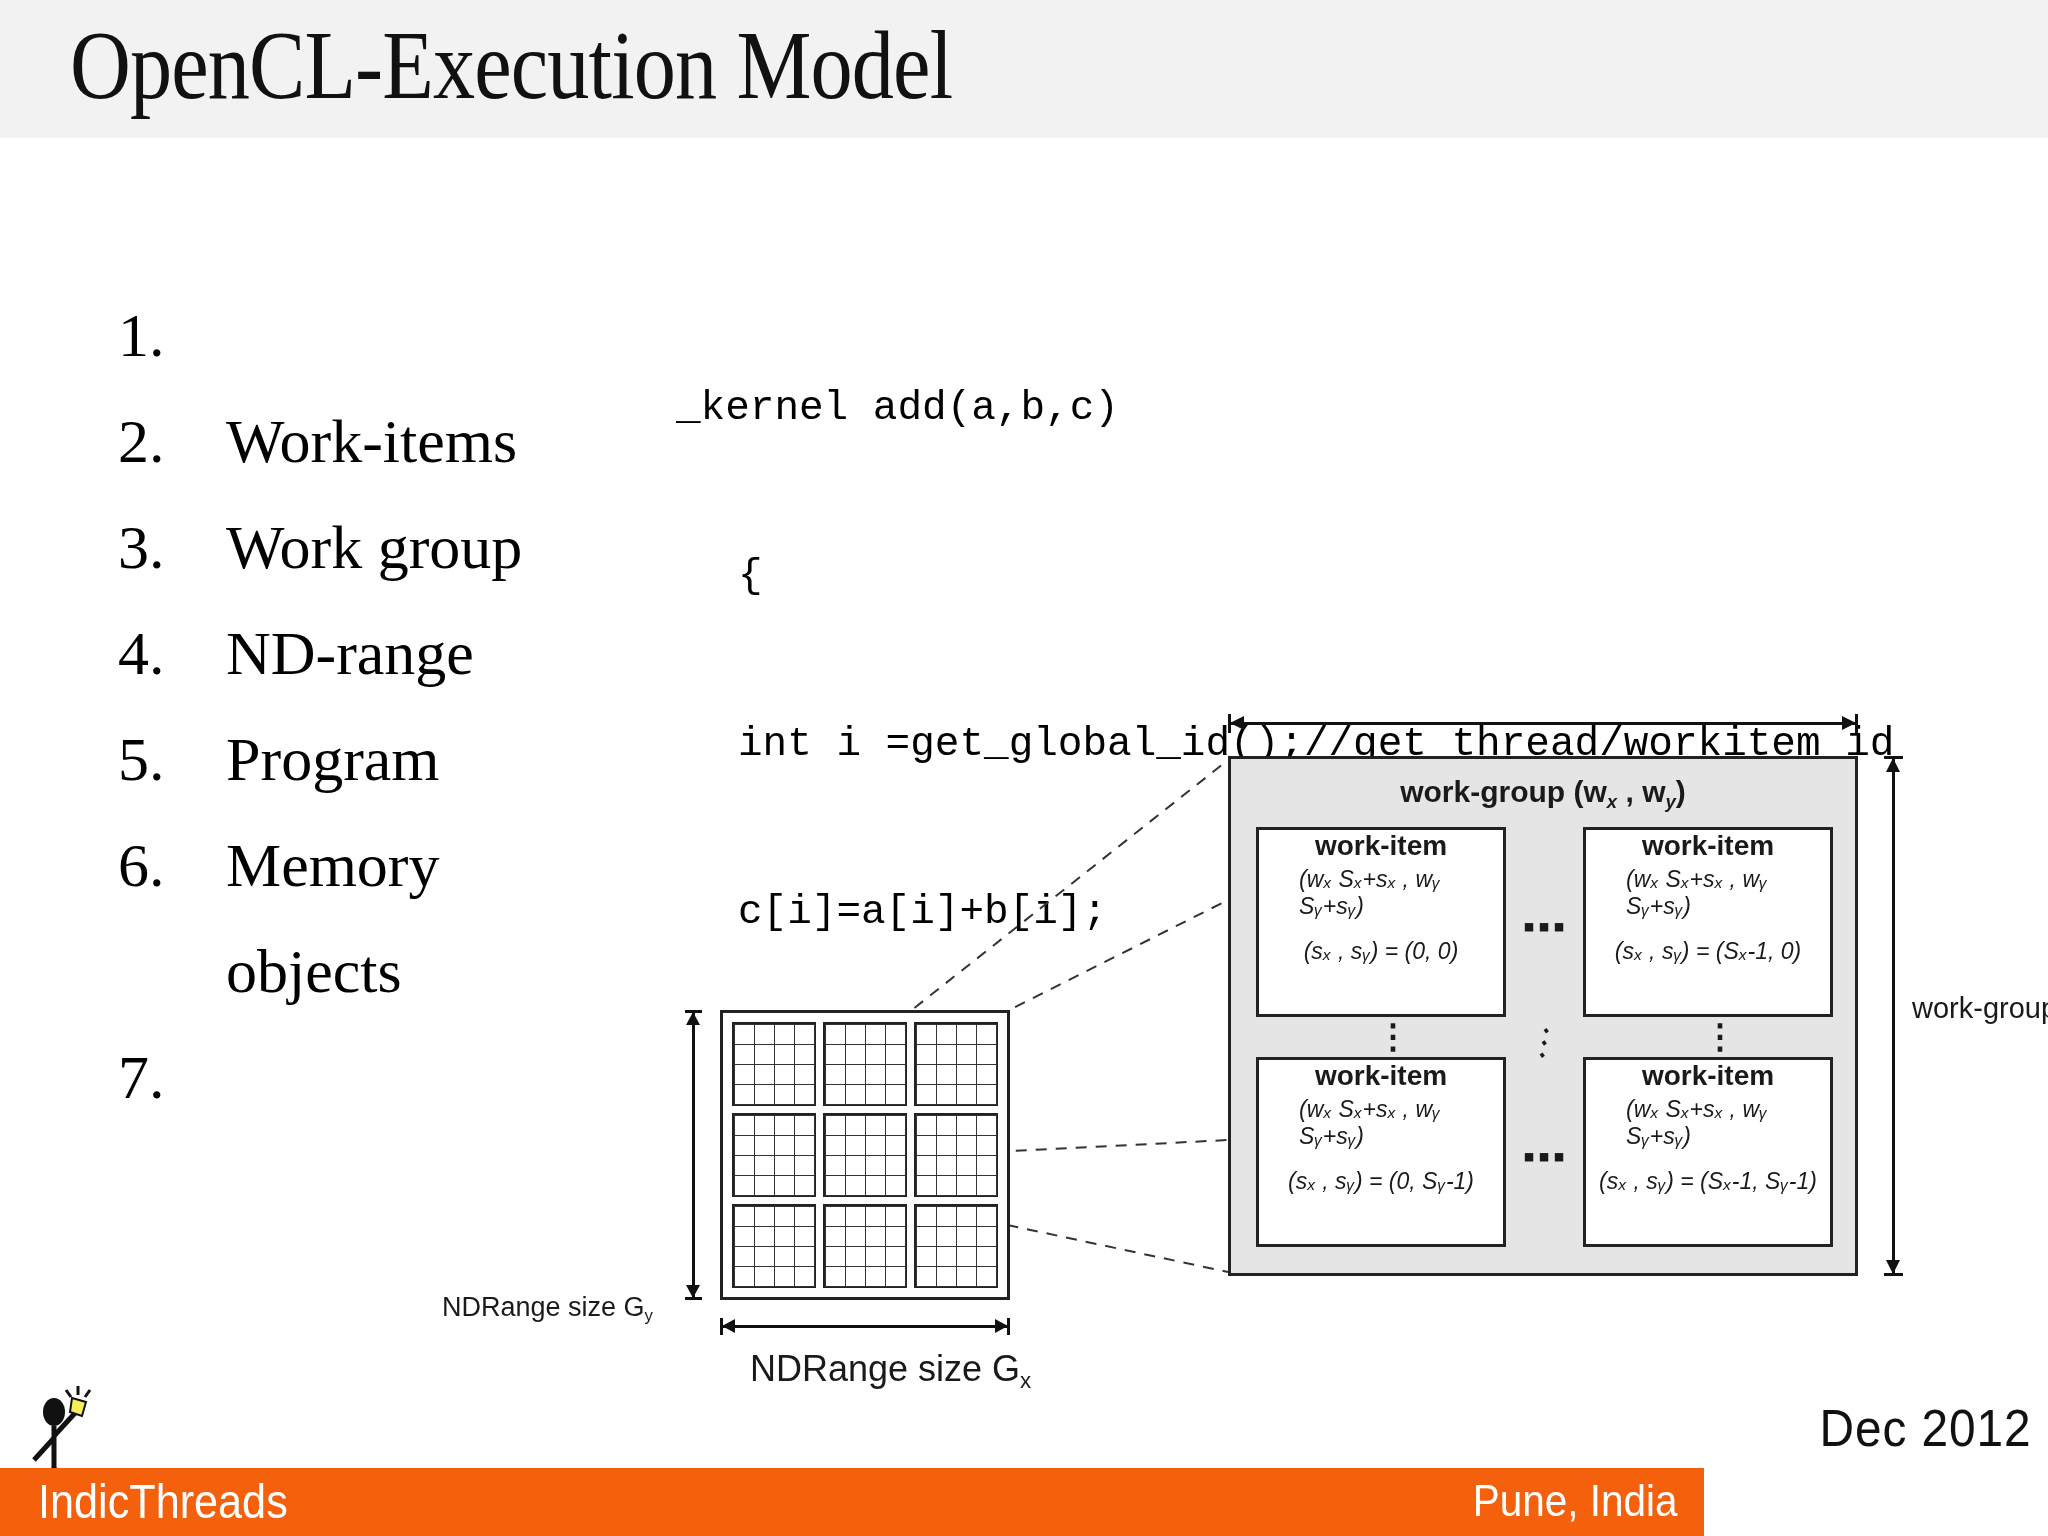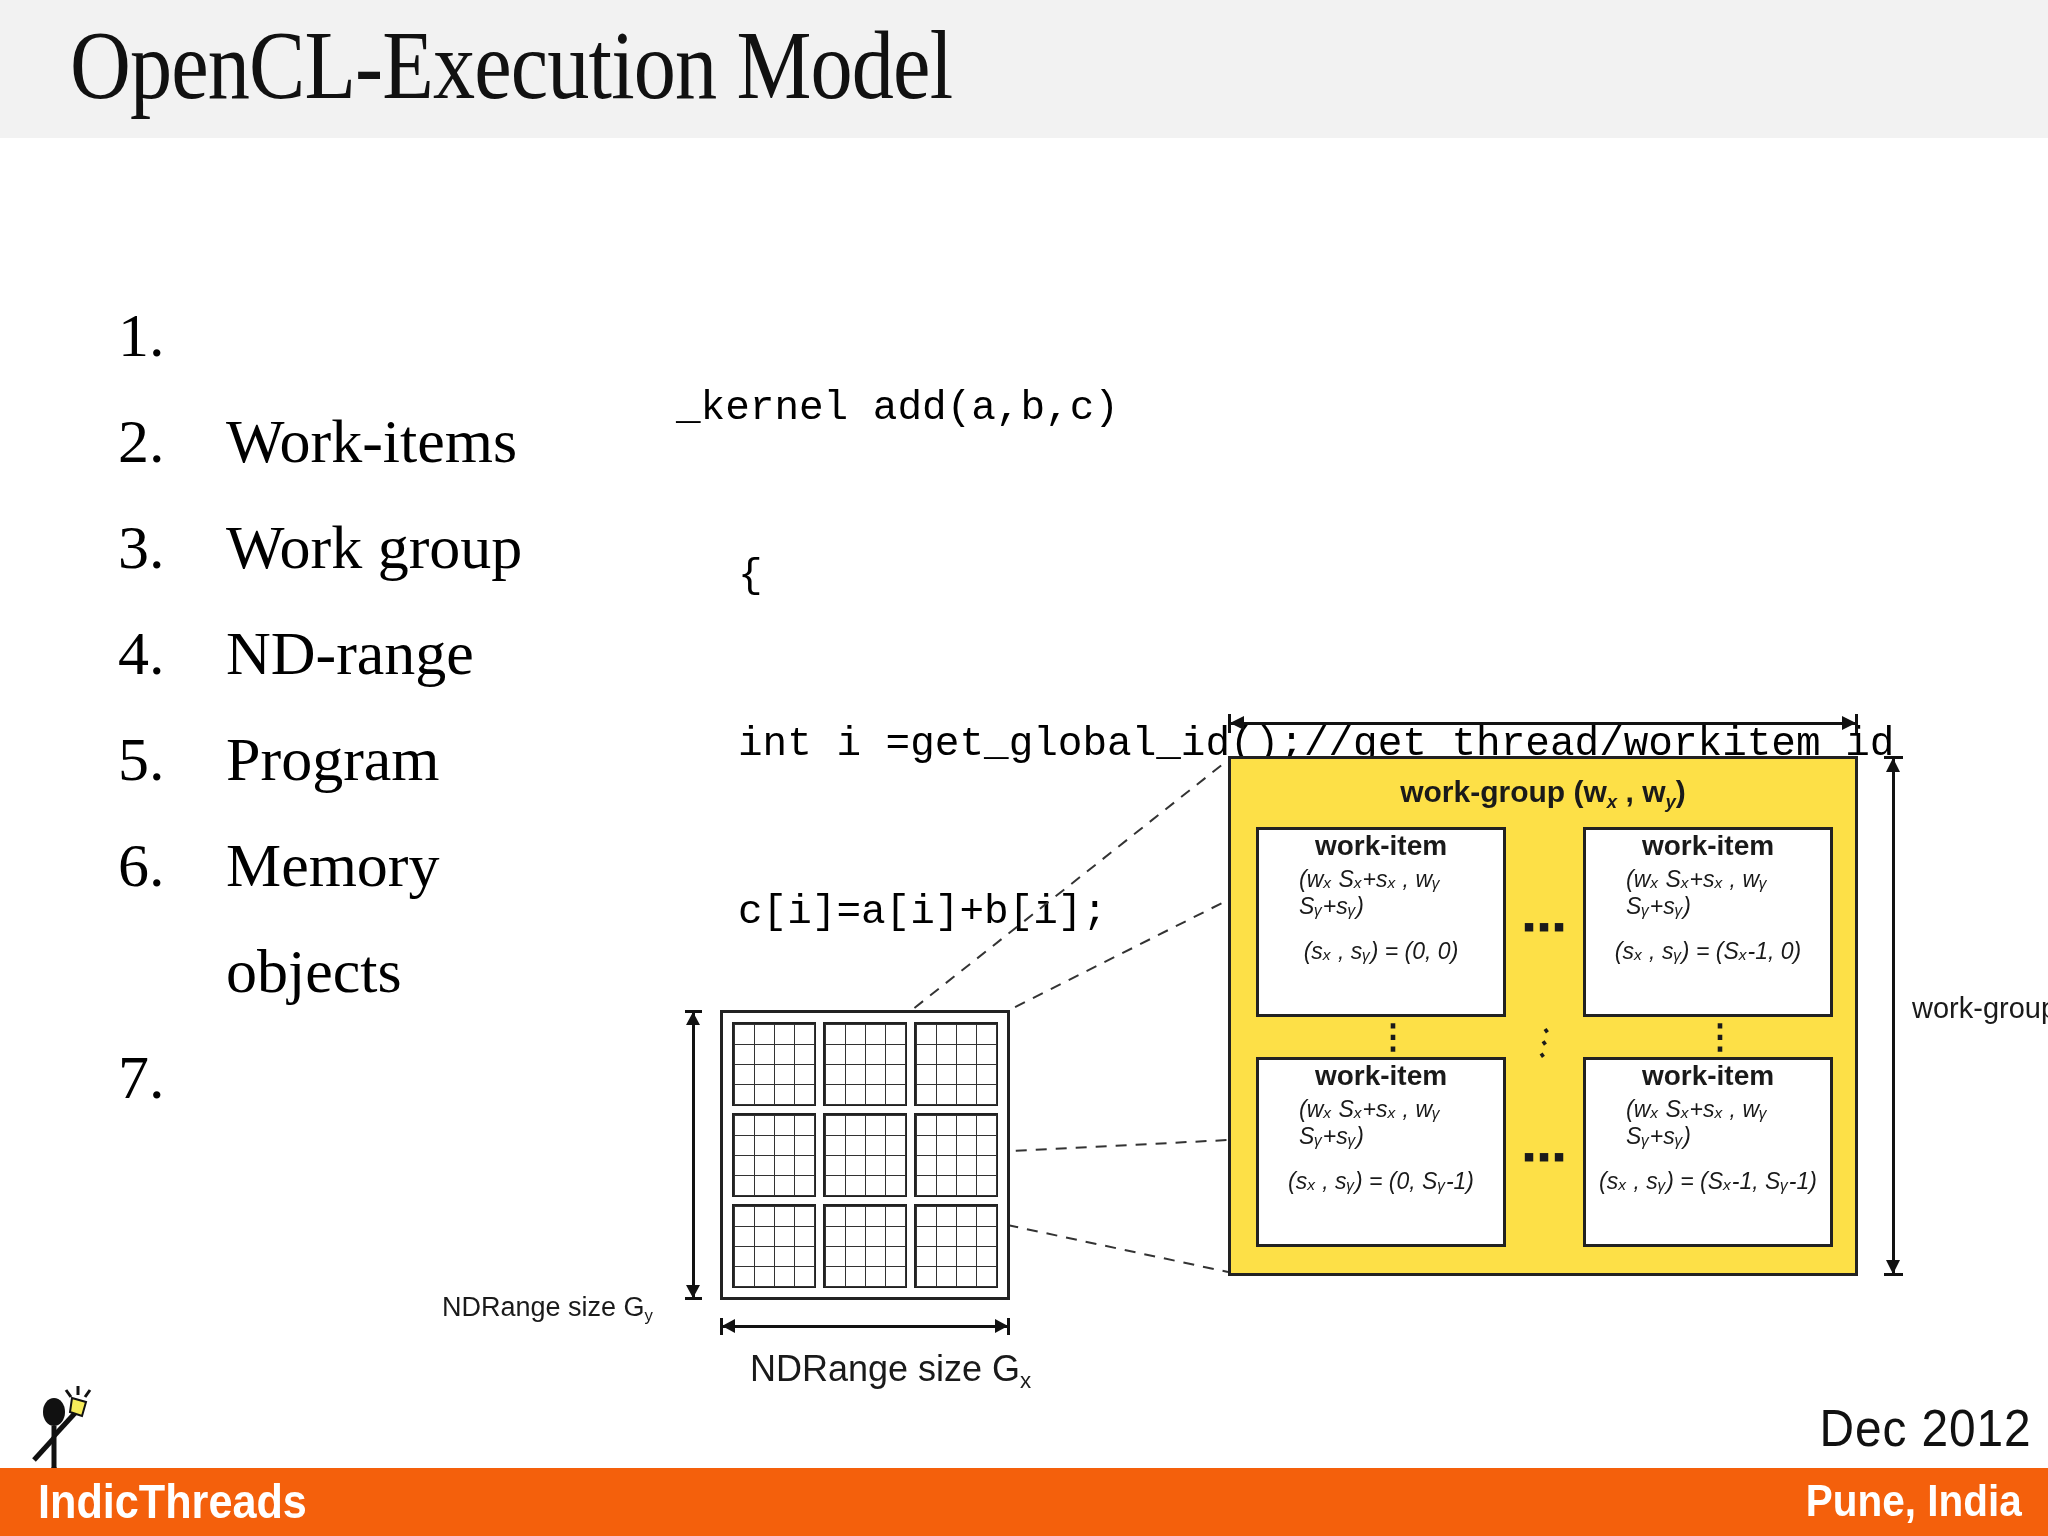--- a/index.html
+++ b/index.html
@@ -134,21 +134,21 @@
   #label-gx{
     position:absolute;left:110px;top:748px;
     font-size:36px;white-space:nowrap;
   }
 
   
   #workgroup-box{
     position:absolute;left:588px;top:156px;
     width:630px;height:520px;
     border:3px solid #222;
-    background:#fde047;
+    background:#e5e5e5;
     box-sizing:border-box;
   }
   #workgroup-title{
     position:absolute;left:0;top:16px;width:100%;
     text-align:center;font-weight:bold;font-size:30px;
   }
   .wi-box{
     position:absolute;
     width:250px;height:190px;
     border:3px solid #222;
@@ -211,23 +211,22 @@
   .ital{font-style:italic;}
 
   
   #date-label{
     position:absolute;right:16px;top:1398px;
     font-family:"Liberation Sans", sans-serif;
     font-size:52px;color:#111;letter-spacing:1px;
     transform:scaleX(0.92);transform-origin:right top;
   }
   #footer-bar{
-    position:absolute;left:0;bottom:0;width:2048px;height:68px;
+    position:absolute;left:0;bottom:0;width:1704px;height:68px;
     background:#f4600c;
-    font-weight:bold;
   }
   #brand{
     position:absolute;left:38px;top:6px;
     font-family:"Liberation Sans", sans-serif;
     font-size:48px;color:#ffffff;
     transform:scaleX(0.9);transform-origin:left top;
     white-space:nowrap;
   }
   #location{
     position:absolute;right:26px;top:8px;

